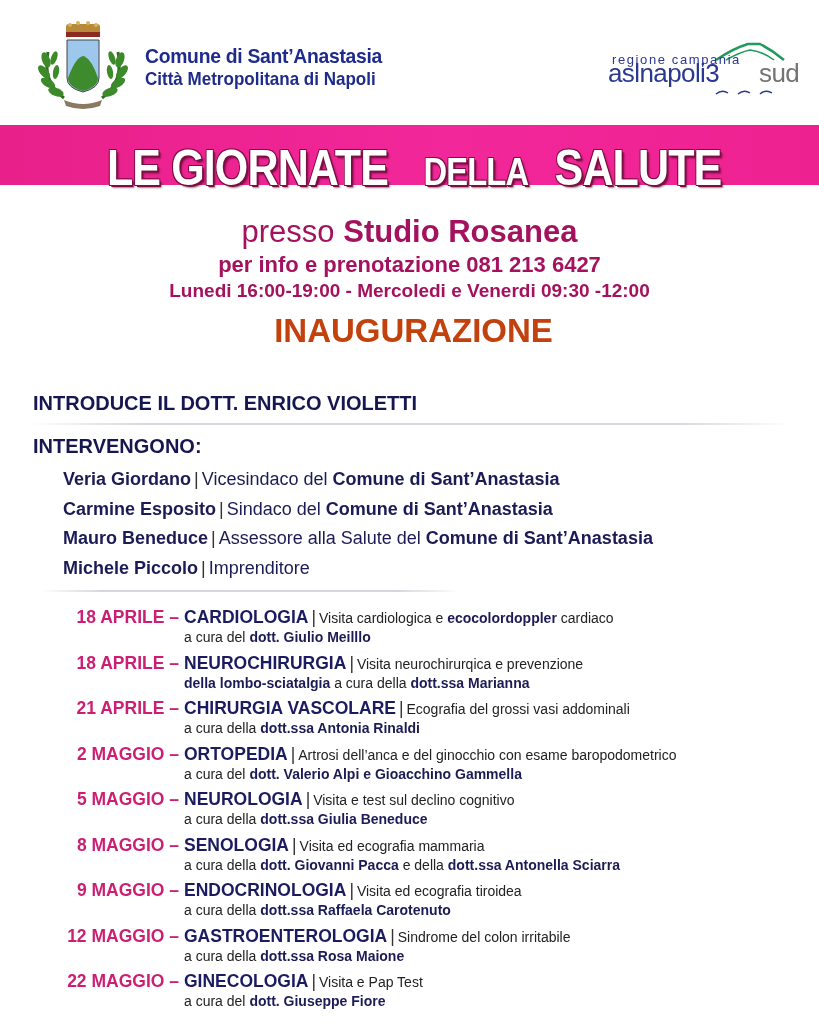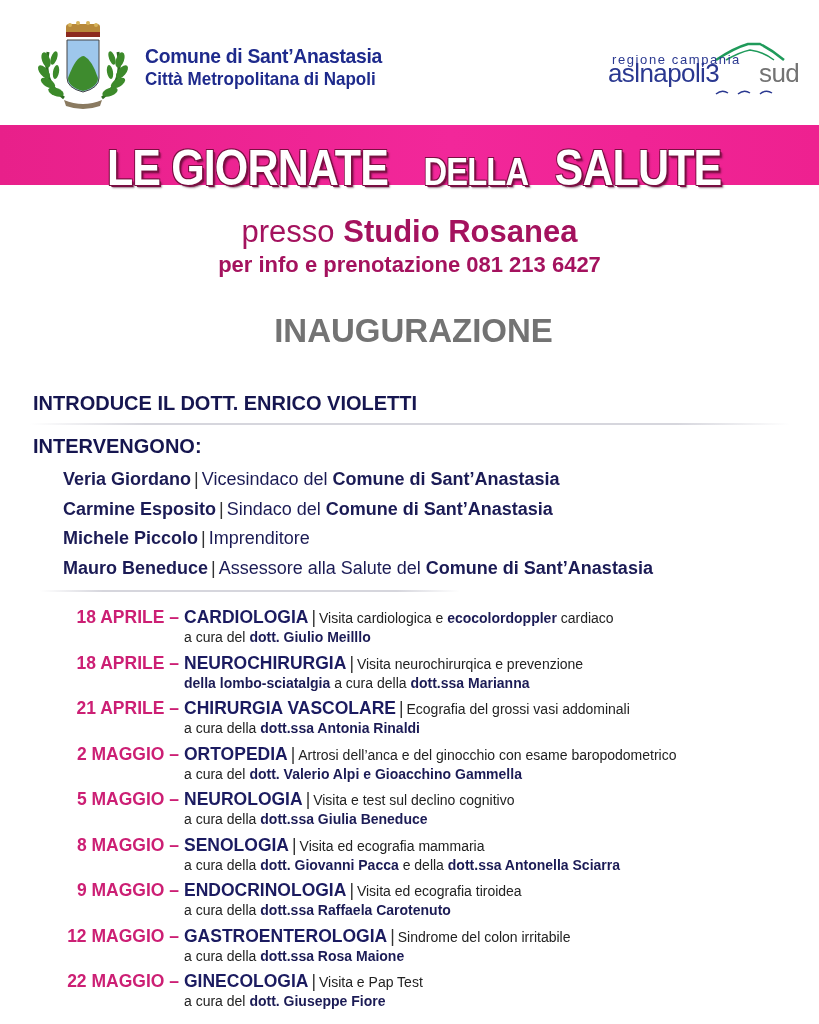--- a/index.html
+++ b/index.html
@@ -27,21 +27,21 @@
   .banner-title .small { font-size: 38px; letter-spacing: -1px; display: inline-block; transform: scaleX(0.86); }
 
   
   .venue { position: absolute; left: 0; right: 0; top: 213px; text-align: center; color: #a4125e; }
   .venue-line1 { font-size: 31px; line-height: 38px; }
   .venue-line1 .studio { font-weight: 700; }
   .venue-line2 { font-size: 22px; font-weight: 700; line-height: 28px; }
   .venue-line3 { font-size: 19px; font-weight: 700; line-height: 24px; }
 
   
-  .inaug { position: absolute; left: 8px; right: 0; top: 311px; text-align: center; color: #737373; }
+  .inaug { position: absolute; left: 8px; right: 0; top: 311px; text-align: center; color: #c2410c; }
   .inaug-title { font-size: 33px; font-weight: 700; line-height: 40px; }
   .inaug-date { font-size: 21px; line-height: 26px; }
 
   .introduce { position: absolute; left: 33px; top: 392px; font-size: 20px; font-weight: 700; color: #161650; }
   .divider { position: absolute; height: 2px; background: linear-gradient(90deg, rgba(200,200,210,0), #d6d6dd 15%, #d6d6dd 85%, rgba(200,200,210,0)); }
   .divider.d1 { left: 30px; top: 423px; width: 760px; }
   .divider.d2 { left: 40px; top: 590px; width: 420px; }
 
   .interv-title { position: absolute; left: 33px; top: 435px; font-size: 20px; font-weight: 700; color: #161650; }
   .speakers { position: absolute; left: 63px; top: 465px; }
@@ -131,42 +131,43 @@
 
 <div class="venue">
   <div class="venue-line1">
     <span>presso</span>
     <span class="studio">Studio Rosanea</span>
   </div>
   <div class="venue-line2">
     <span>per info e prenotazione</span>
     <span>081 213 6427</span>
   </div>
+  <div class="venue-line3">Lunedi 16:00-19:00 - Mercoledi e Venerdi 09:30 -12:00</div>
 </div>
 
 <div class="inaug">
   <div class="inaug-title">INAUGURAZIONE</div>
 </div>
 
 <div class="introduce">INTRODUCE IL DOTT. ENRICO VIOLETTI</div>
 <div class="divider d1"></div>
 <div class="interv-title">INTERVENGONO:</div>
 
 <div class="speakers">
   <div class="speaker">
     <span class="name">Veria Giordano</span><span class="sep">|</span><span class="role">Vicesindaco del</span> <span class="org">Comune di Sant’Anastasia</span>
   </div>
   <div class="speaker">
     <span class="name">Carmine Esposito</span><span class="sep">|</span><span class="role">Sindaco del</span> <span class="org">Comune di Sant’Anastasia</span>
   </div>
   <div class="speaker">
+    <span class="name">Mauro Beneduce</span><span class="sep">|</span><span class="role">Assessore alla Salute del</span> <span class="org">Comune di Sant’Anastasia</span>
+  </div>
+  <div class="speaker">
     <span class="name">Michele Piccolo</span><span class="sep">|</span><span class="role">Imprenditore</span>
-  </div>
-  <div class="speaker">
-    <span class="name">Mauro Beneduce</span><span class="sep">|</span><span class="role">Assessore alla Salute del</span> <span class="org">Comune di Sant’Anastasia</span>
   </div>
 </div>
 
 <div class="divider d2"></div>
 
 <div class="schedule">
 
   <div class="sched-item">
     <div class="sched-date"><span>18 APRILE</span> <span class="sched-dash">–</span></div>
     <div class="sched-main"><span class="sched-spec">CARDIOLOGIA</span><span class="sched-pipe">|</span><span class="sched-desc"><span>Visita cardiologica e </span><b>ecocolordoppler</b><span> cardiaco</span></span></div>

